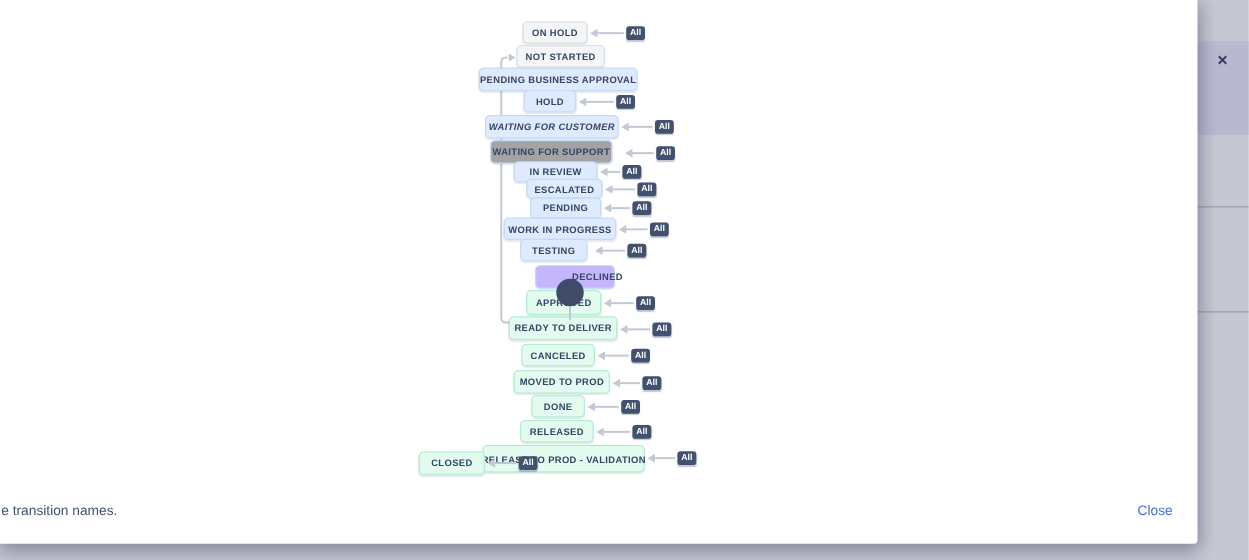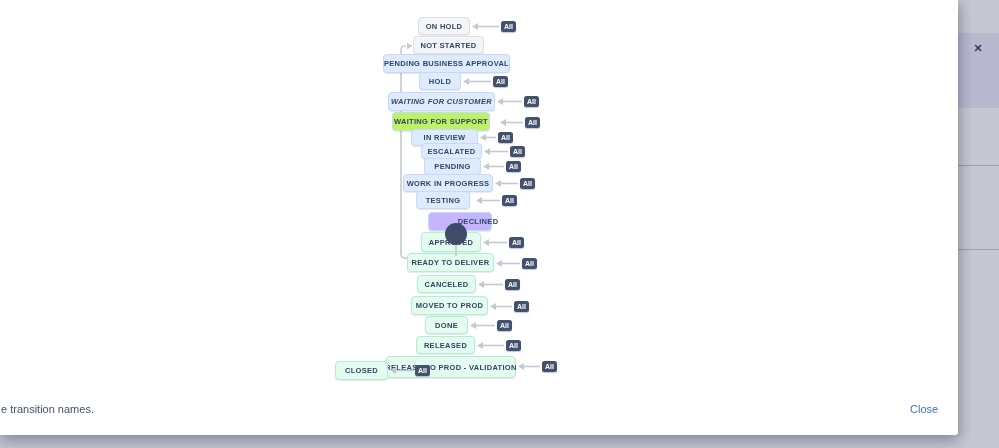--- a/index.html
+++ b/index.html
@@ -52,21 +52,21 @@
   <svg id="svg-under" class="svg-layer" width="958" height="435">
       <path d="M 408 258 L 405 258 Q 401 258 401 254 L 401 50 Q 401 46 405 46 L 406 46" fill="none" stroke="#c3c9d4" stroke-width="1.6"></path>
       <path d="M 412.5 46 L 407 42.8 L 407 49.2 Z" fill="#c3c9d4"></path>
     </svg>
   <div id="nodes-layer">
       <div class="status-box" style="left: 418px; top: 17px; width: 52px; height: 18px; color: rgb(52, 69, 99); background: rgb(244, 245, 247); border: 1px solid rgb(220, 223, 229);">ON HOLD</div>
       <div class="status-box" style="left: 413px; top: 36px; width: 71px; height: 18px; color: rgb(52, 69, 99); background: rgb(244, 245, 247); border: 1px solid rgb(220, 223, 229);">NOT STARTED</div>
       <div class="status-box" style="left: 383px; top: 54px; width: 127px; height: 19px; color: rgb(52, 69, 99); background: rgb(222, 235, 255); border: 1px solid rgb(198, 218, 246);">PENDING BUSINESS APPROVAL</div>
       <div class="status-box" style="left: 419px; top: 72px; width: 42px; height: 18px; color: rgb(52, 69, 99); background: rgb(222, 235, 255); border: 1px solid rgb(198, 218, 246);">HOLD</div>
       <div class="status-box" style="left: 388px; top: 92px; width: 107px; height: 19px; color: rgb(52, 69, 99); background: rgb(222, 235, 255); border: 1px solid rgb(198, 218, 246); font-style: italic;">WAITING FOR CUSTOMER</div>
-      <div class="status-box" style="left: 392px; top: 112px; width: 98px; height: 19px; color: rgb(52, 69, 99); background: #bef264; border: 1px solid rgb(198, 218, 246);">WAITING FOR SUPPORT</div>
+      <div class="status-box" style="left: 392px; top: 112px; width: 98px; height: 19px; color: rgb(52, 69, 99); background: #a3a3a3; border: 1px solid rgb(198, 218, 246);">WAITING FOR SUPPORT</div>
       <div class="status-box" style="left: 411px; top: 129px; width: 67px; height: 17px; color: rgb(52, 69, 99); background: rgb(222, 235, 255); border: 1px solid rgb(198, 218, 246);">IN REVIEW</div>
       <div class="status-box" style="left: 421px; top: 143px; width: 61px; height: 16px; color: rgb(52, 69, 99); background: rgb(222, 235, 255); border: 1px solid rgb(198, 218, 246);">ESCALATED</div>
       <div class="status-box" style="left: 424px; top: 158px; width: 57px; height: 17px; color: rgb(52, 69, 99); background: rgb(222, 235, 255); border: 1px solid rgb(198, 218, 246);">PENDING</div>
       <div class="status-box" style="left: 403px; top: 174px; width: 90px; height: 18px; color: rgb(52, 69, 99); background: rgb(222, 235, 255); border: 1px solid rgb(198, 218, 246);">WORK IN PROGRESS</div>
       <div class="status-box" style="left: 416px; top: 191px; width: 54px; height: 18px; color: rgb(52, 69, 99); background: rgb(222, 235, 255); border: 1px solid rgb(198, 218, 246);">TESTING</div>
       <div class="status-box" style="left: 428px; top: 212px; width: 64px; height: 19px; color: rgb(52, 69, 99); background: #c4b5fd; border: 1px solid rgb(198, 218, 246); padding-left: 36px;">DECLINED</div>
       <div class="status-box" style="left: 421px; top: 232px; width: 60px; height: 20px; color: rgb(52, 69, 99); background: rgb(227, 252, 239); border: 1px solid rgb(178, 238, 210);">APPROVED</div>
       <div class="status-box" style="left: 407px; top: 253px; width: 87px; height: 19px; color: rgb(52, 69, 99); background: rgb(227, 252, 239); border: 1px solid rgb(178, 238, 210);">READY TO DELIVER</div>
       <div class="status-box" style="left: 417px; top: 275px; width: 59px; height: 18px; color: rgb(52, 69, 99); background: rgb(227, 252, 239); border: 1px solid rgb(178, 238, 210);">CANCELED</div>
       <div class="status-box" style="left: 411px; top: 296px; width: 77px; height: 19px; color: rgb(52, 69, 99); background: rgb(227, 252, 239); border: 1px solid rgb(178, 238, 210);">MOVED TO PROD</div>

